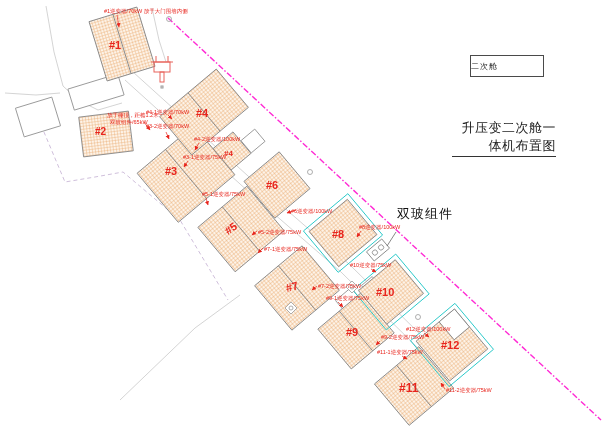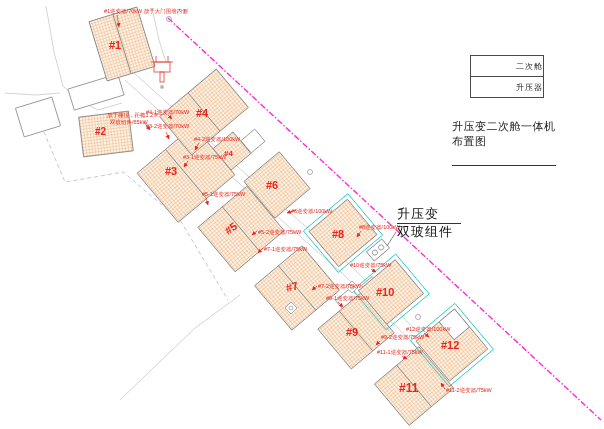--- a/index.html
+++ b/index.html
@@ -2,25 +2,25 @@
 <html><head>
 <meta charset="utf-8">
 <style>
   html,body{margin:0;padding:0;background:#ffffff;}
   #page{position:relative;width:604px;height:429px;background:#ffffff;overflow:hidden;
         font-family:"Liberation Sans",sans-serif;}
   #plan{position:absolute;left:0;top:0;}
   
   .legend{position:absolute;left:470px;top:55px;width:74px;border-collapse:collapse;}
   .legend table{border-collapse:collapse;width:74px;}
-  .legend td{border:1px solid #4a4a4a;text-align:right;font-size:8px;color:#222;
+  .legend td{border:1px solid #4a4a4a;text-align:left;font-size:8px;color:#222;
              height:20px;padding:0;letter-spacing:1px;}
-  .legend-caption{position:absolute;left:452px;top:119px;width:104px;font-size:11px;
-                  color:#222;text-align:left;letter-spacing:0.5px;
-                  border-bottom:1.5px solid #333;padding-bottom:16px;}
+  .legend-caption{position:absolute;left:452px;top:119px;width:104px;font-size:13px;
+                  color:#222;text-align:right;letter-spacing:0.5px;
+                  border-bottom:1.5px solid #333;padding-bottom:1px;}
   
   .callout{position:absolute;left:397px;top:206px;width:64px;color:#111;
            font-size:13px;line-height:16px;letter-spacing:1px;}
   .callout .l1{border-bottom:1px solid #333;padding-bottom:1px;}
 </style>
 </head>
 <body>
 
 <div id="page">
 
@@ -183,26 +183,22 @@
       <text x="399" y="392" font-size="12" fill="#e8251d" font-family="&quot;Liberation Sans&quot;,sans-serif" font-weight="bold">#11</text>
       <text x="441" y="349" font-size="11" fill="#e8251d" font-family="&quot;Liberation Sans&quot;,sans-serif" font-weight="bold">#12</text>
     </svg>
 
   <div class="legend">
     <table>
       <tbody>
           <tr>
             <td colspan="2">二次舱</td>
           </tr>
-      <tr>
-            <td colspan="2">升压器</td>
-          </tr>
     </tbody>
       </table>
   </div>
   <div class="legend-caption">升压变二次舱一体机布置图</div>
 
   <div class="callout">
-    <div class="l1">升压变</div>
     <div class="l2">双玻组件</div>
   </div>
 
 </div>
 
 </body></html>

